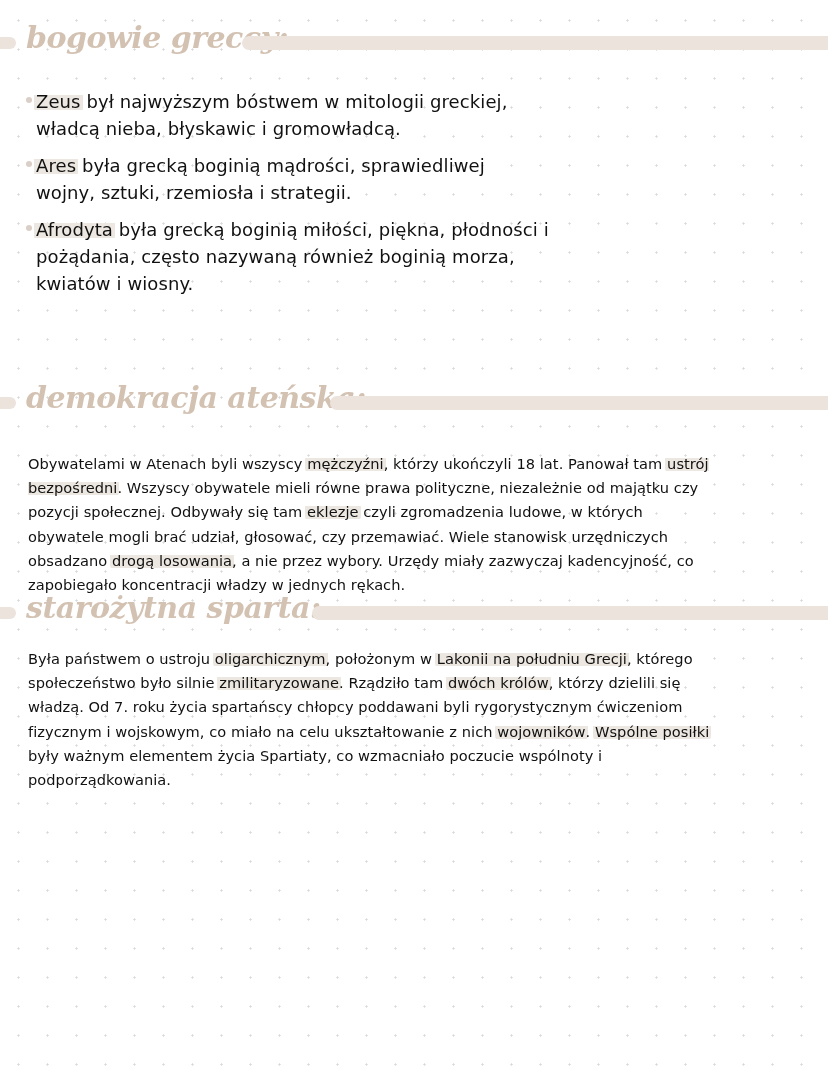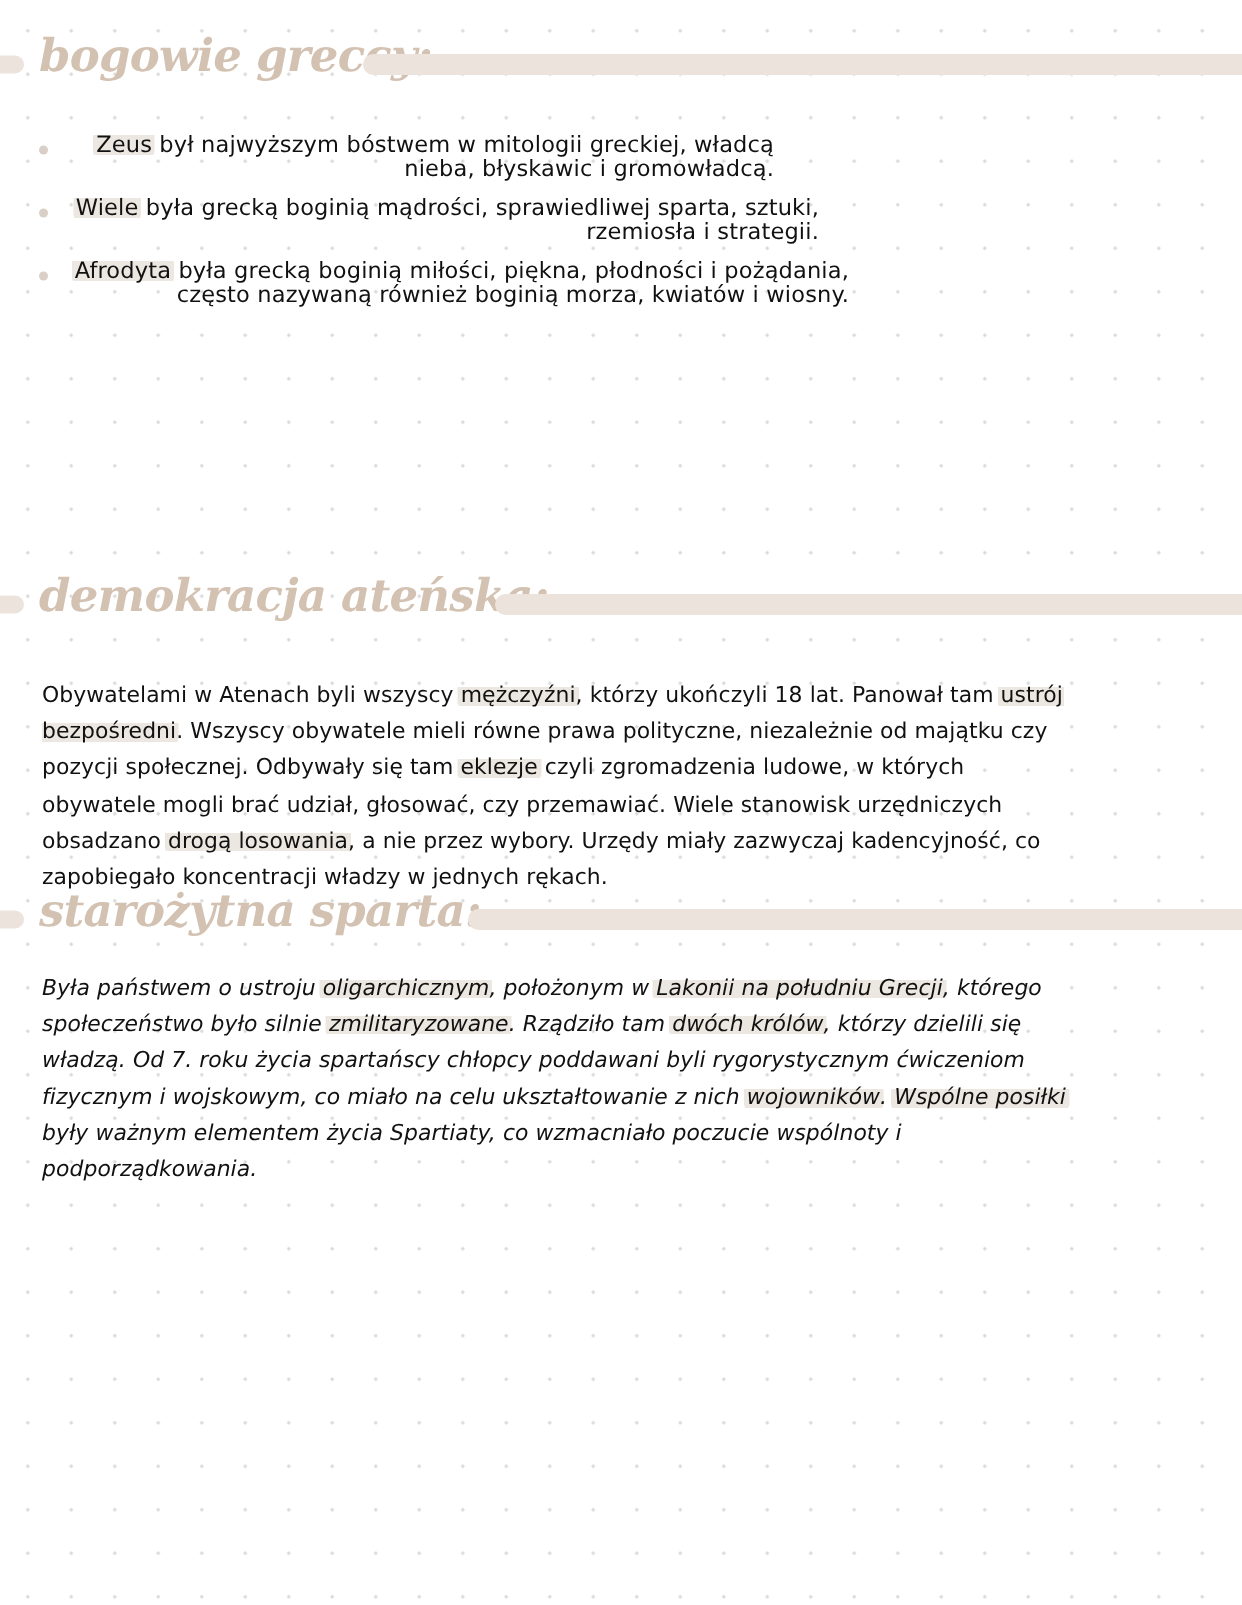--- a/index.html
+++ b/index.html
@@ -65,25 +65,24 @@
       left: 0;
       top: 88px;
       width: 620px;
       margin: 0;
       padding: 0;
       list-style: none;
     }
     .bullet-item {
       position: relative;
       padding-left: 36px;
-      font-size: 15px;
-      line-height: 16px;
+      font-size: 18px;
+      line-height: 27px;
       margin-bottom: 10px;
       letter-spacing: 0.1px;
-      text-align: right;
     }
     .bullet-item .dot {
       position: absolute;
       left: 26px;
       top: 9px;
       width: 6px;
       height: 6px;
       border-radius: 50%;
       background: #d9cfc6;
     }
@@ -114,21 +113,21 @@
     <div class="bar-right" style="left:242px;"></div>
   </div>
 
   <ul class="bullets">
     <li class="bullet-item" style="width:480px;">
       <span class="dot"></span>
       <span class="hl">Zeus</span><span> był najwyższym bóstwem w mitologii greckiej, władcą nieba, błyskawic i gromowładcą.</span>
     </li>
     <li class="bullet-item" style="width:510px;">
       <span class="dot"></span>
-      <span class="hl">Wiele</span><span> była grecką boginią mądrości, sprawiedliwej sparta, sztuki, rzemiosła i strategii.</span>
+      <span class="hl">Ares</span><span> była grecką boginią mądrości, sprawiedliwej wojny, sztuki, rzemiosła i strategii.</span>
     </li>
     <li class="bullet-item" style="width:530px;">
       <span class="dot"></span>
       <span class="hl">Afrodyta</span><span> była grecką boginią miłości, piękna, płodności i pożądania, często nazywaną również boginią morza, kwiatów i wiosny.</span>
     </li>
   </ul>
 
   <div class="heading-row" style="top:382px;">
     <div class="bar-left"></div>
     <div class="title">demokracja ateńska:</div>
@@ -138,17 +137,17 @@
   <p class="paragraph" style="top:432px;margin-top:20px;">
     <span>Obywatelami w Atenach byli wszyscy </span><span class="hl">mężczyźni</span><span>, którzy ukończyli 18 lat. Panował tam </span><span class="hl">ustrój bezpośredni</span><span>. Wszyscy obywatele mieli równe prawa polityczne, niezależnie od majątku czy pozycji społecznej. Odbywały się tam </span><span class="hl">eklezje</span><span> czyli zgromadzenia ludowe, w których obywatele mogli brać udział, głosować, czy przemawiać. Wiele stanowisk urzędniczych obsadzano </span><span class="hl">drogą losowania</span><span>, a nie przez wybory. Urzędy miały zazwyczaj kadencyjność, co zapobiegało koncentracji władzy w jednych rękach.</span>
   </p>
 
   <div class="heading-row" style="top:592px;">
     <div class="bar-left"></div>
     <div class="title">starożytna sparta:</div>
     <div class="bar-right" style="left:312px;"></div>
   </div>
 
-  <p class="paragraph" style="top:647px;font-style:italic;">
+  <p class="paragraph" style="top:647px;">
     <span>Była państwem o ustroju </span><span class="hl">oligarchicznym</span><span>, położonym w </span><span class="hl">Lakonii na południu Grecji</span><span>, którego społeczeństwo było silnie </span><span class="hl">zmilitaryzowane</span><span>. Rządziło tam </span><span class="hl">dwóch królów</span><span>, którzy dzielili się władzą. Od 7. roku życia spartańscy chłopcy poddawani byli rygorystycznym ćwiczeniom fizycznym i wojskowym, co miało na celu ukształtowanie z nich </span><span class="hl">wojowników</span><span>. </span><span class="hl">Wspólne posiłki</span><span> były ważnym elementem życia Spartiaty, co wzmacniało poczucie wspólnoty i podporządkowania.</span>
   </p>
 
 </div>
 
 </body></html>

